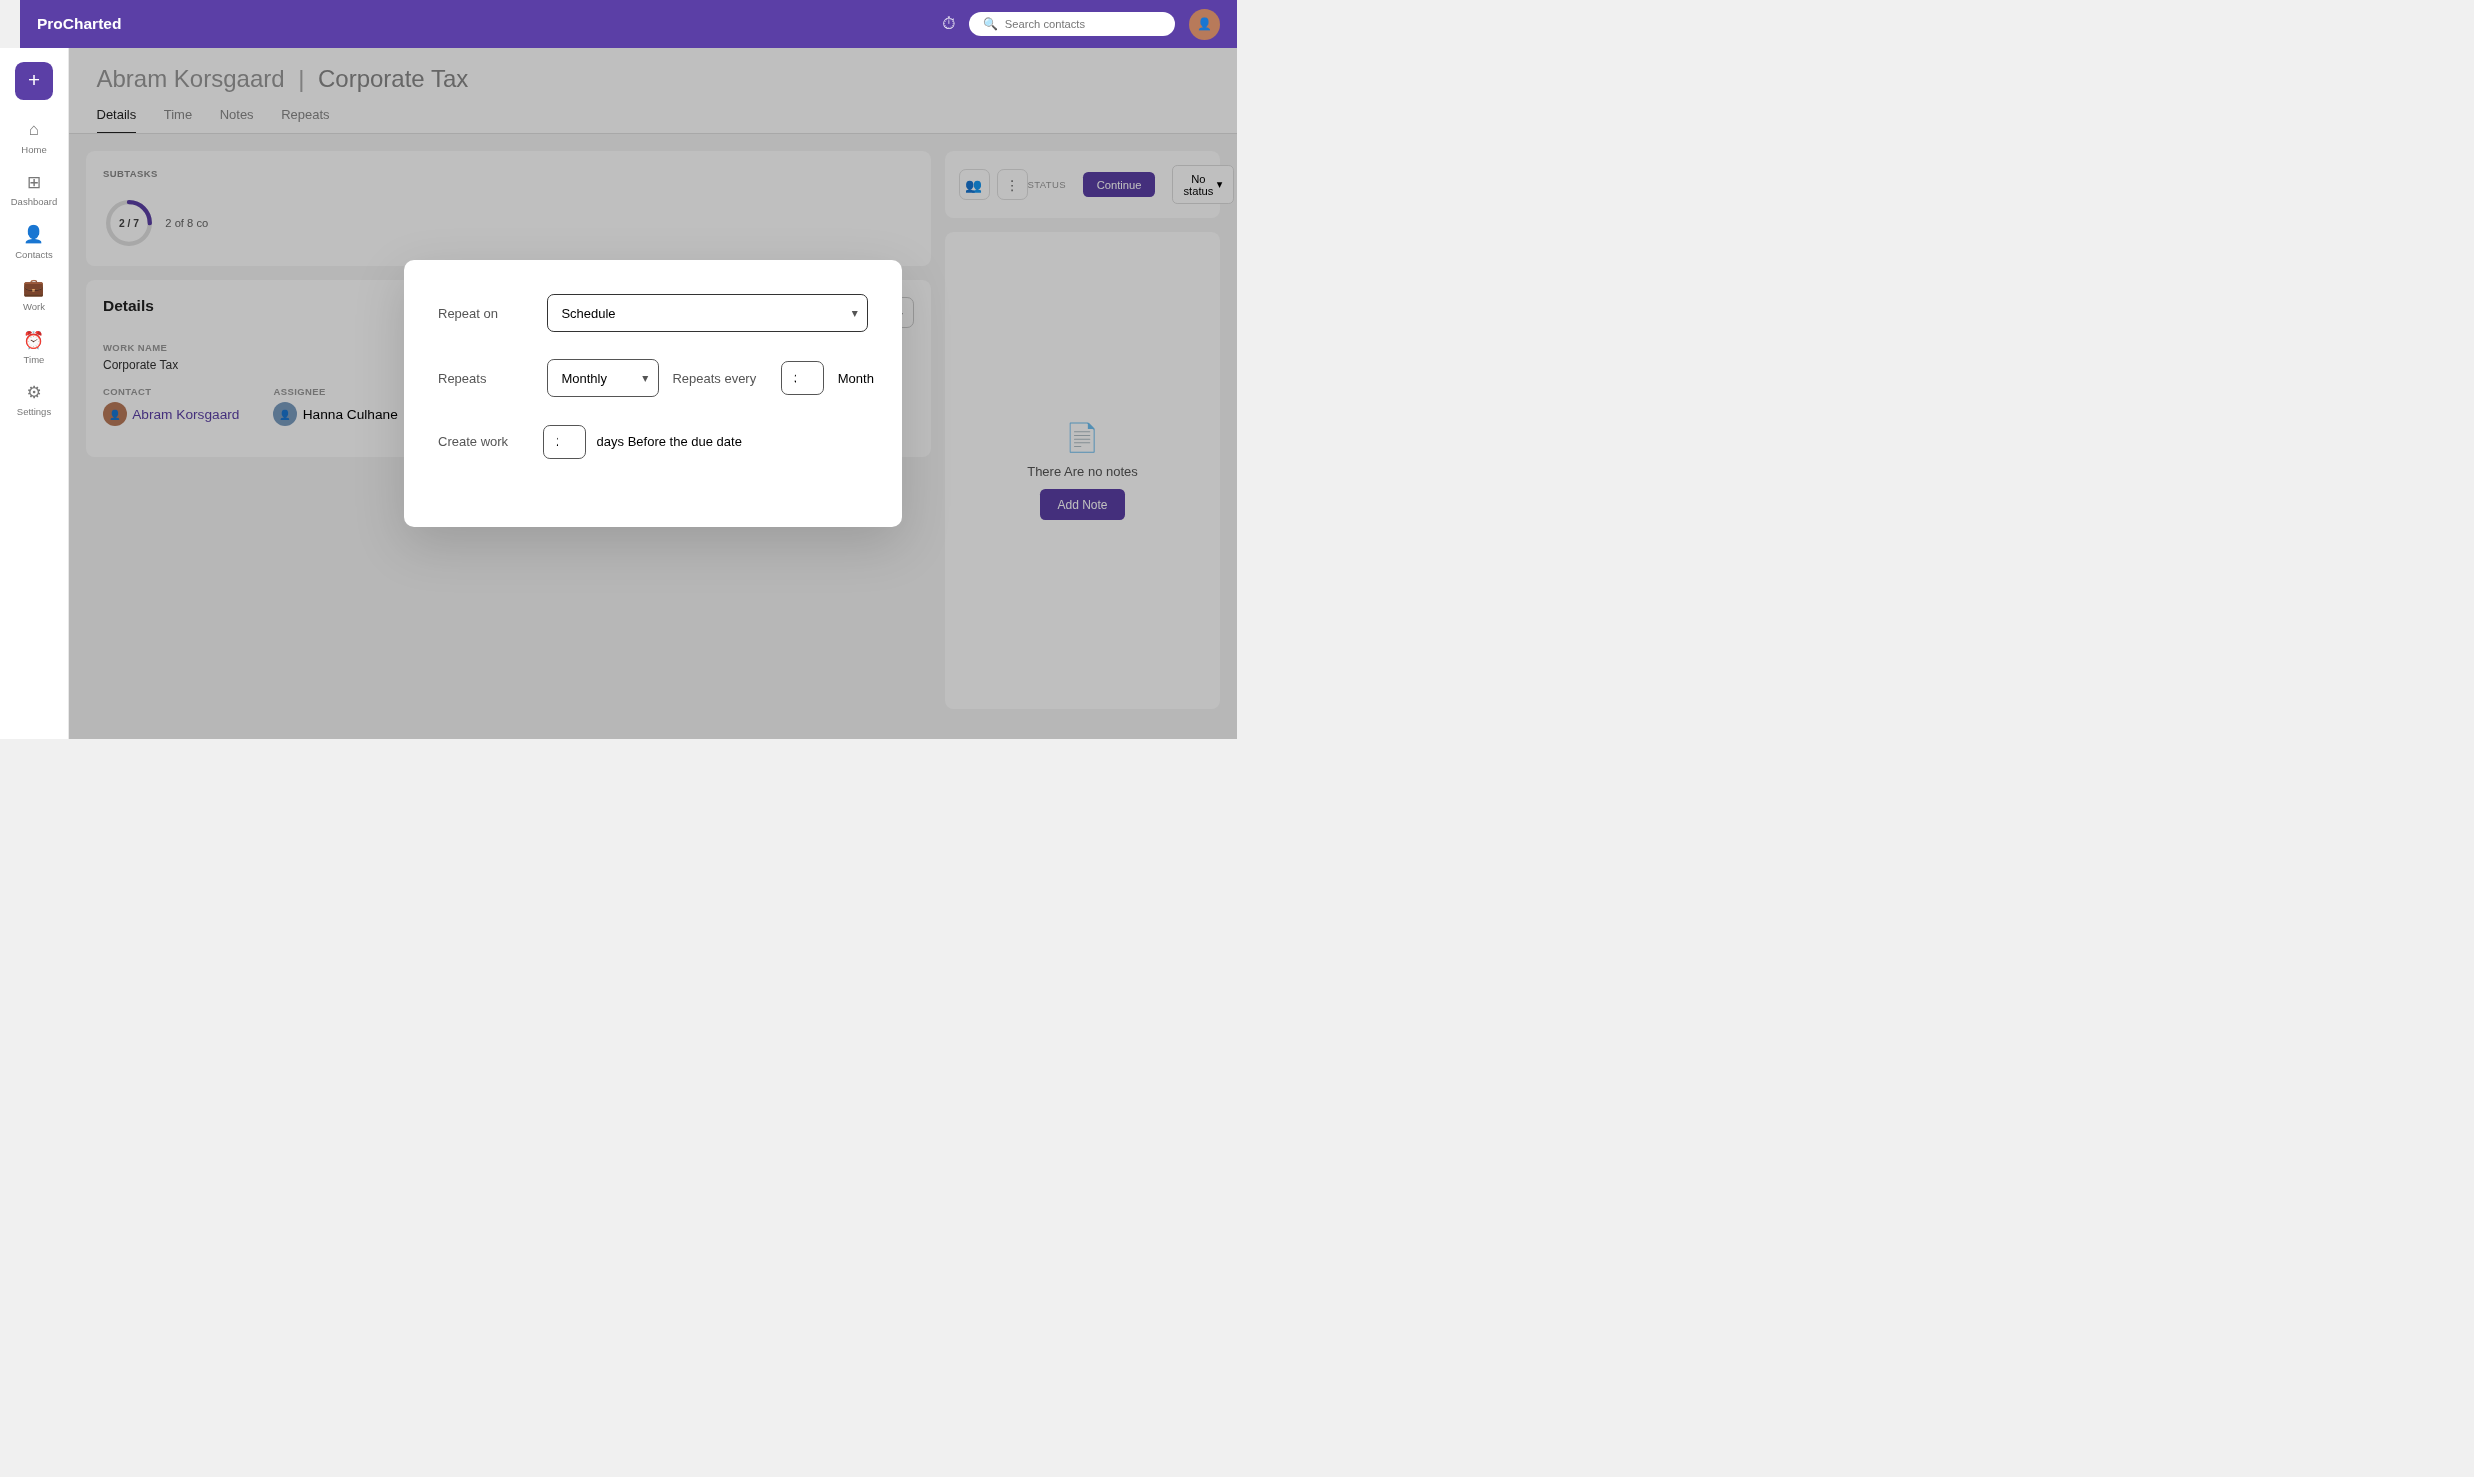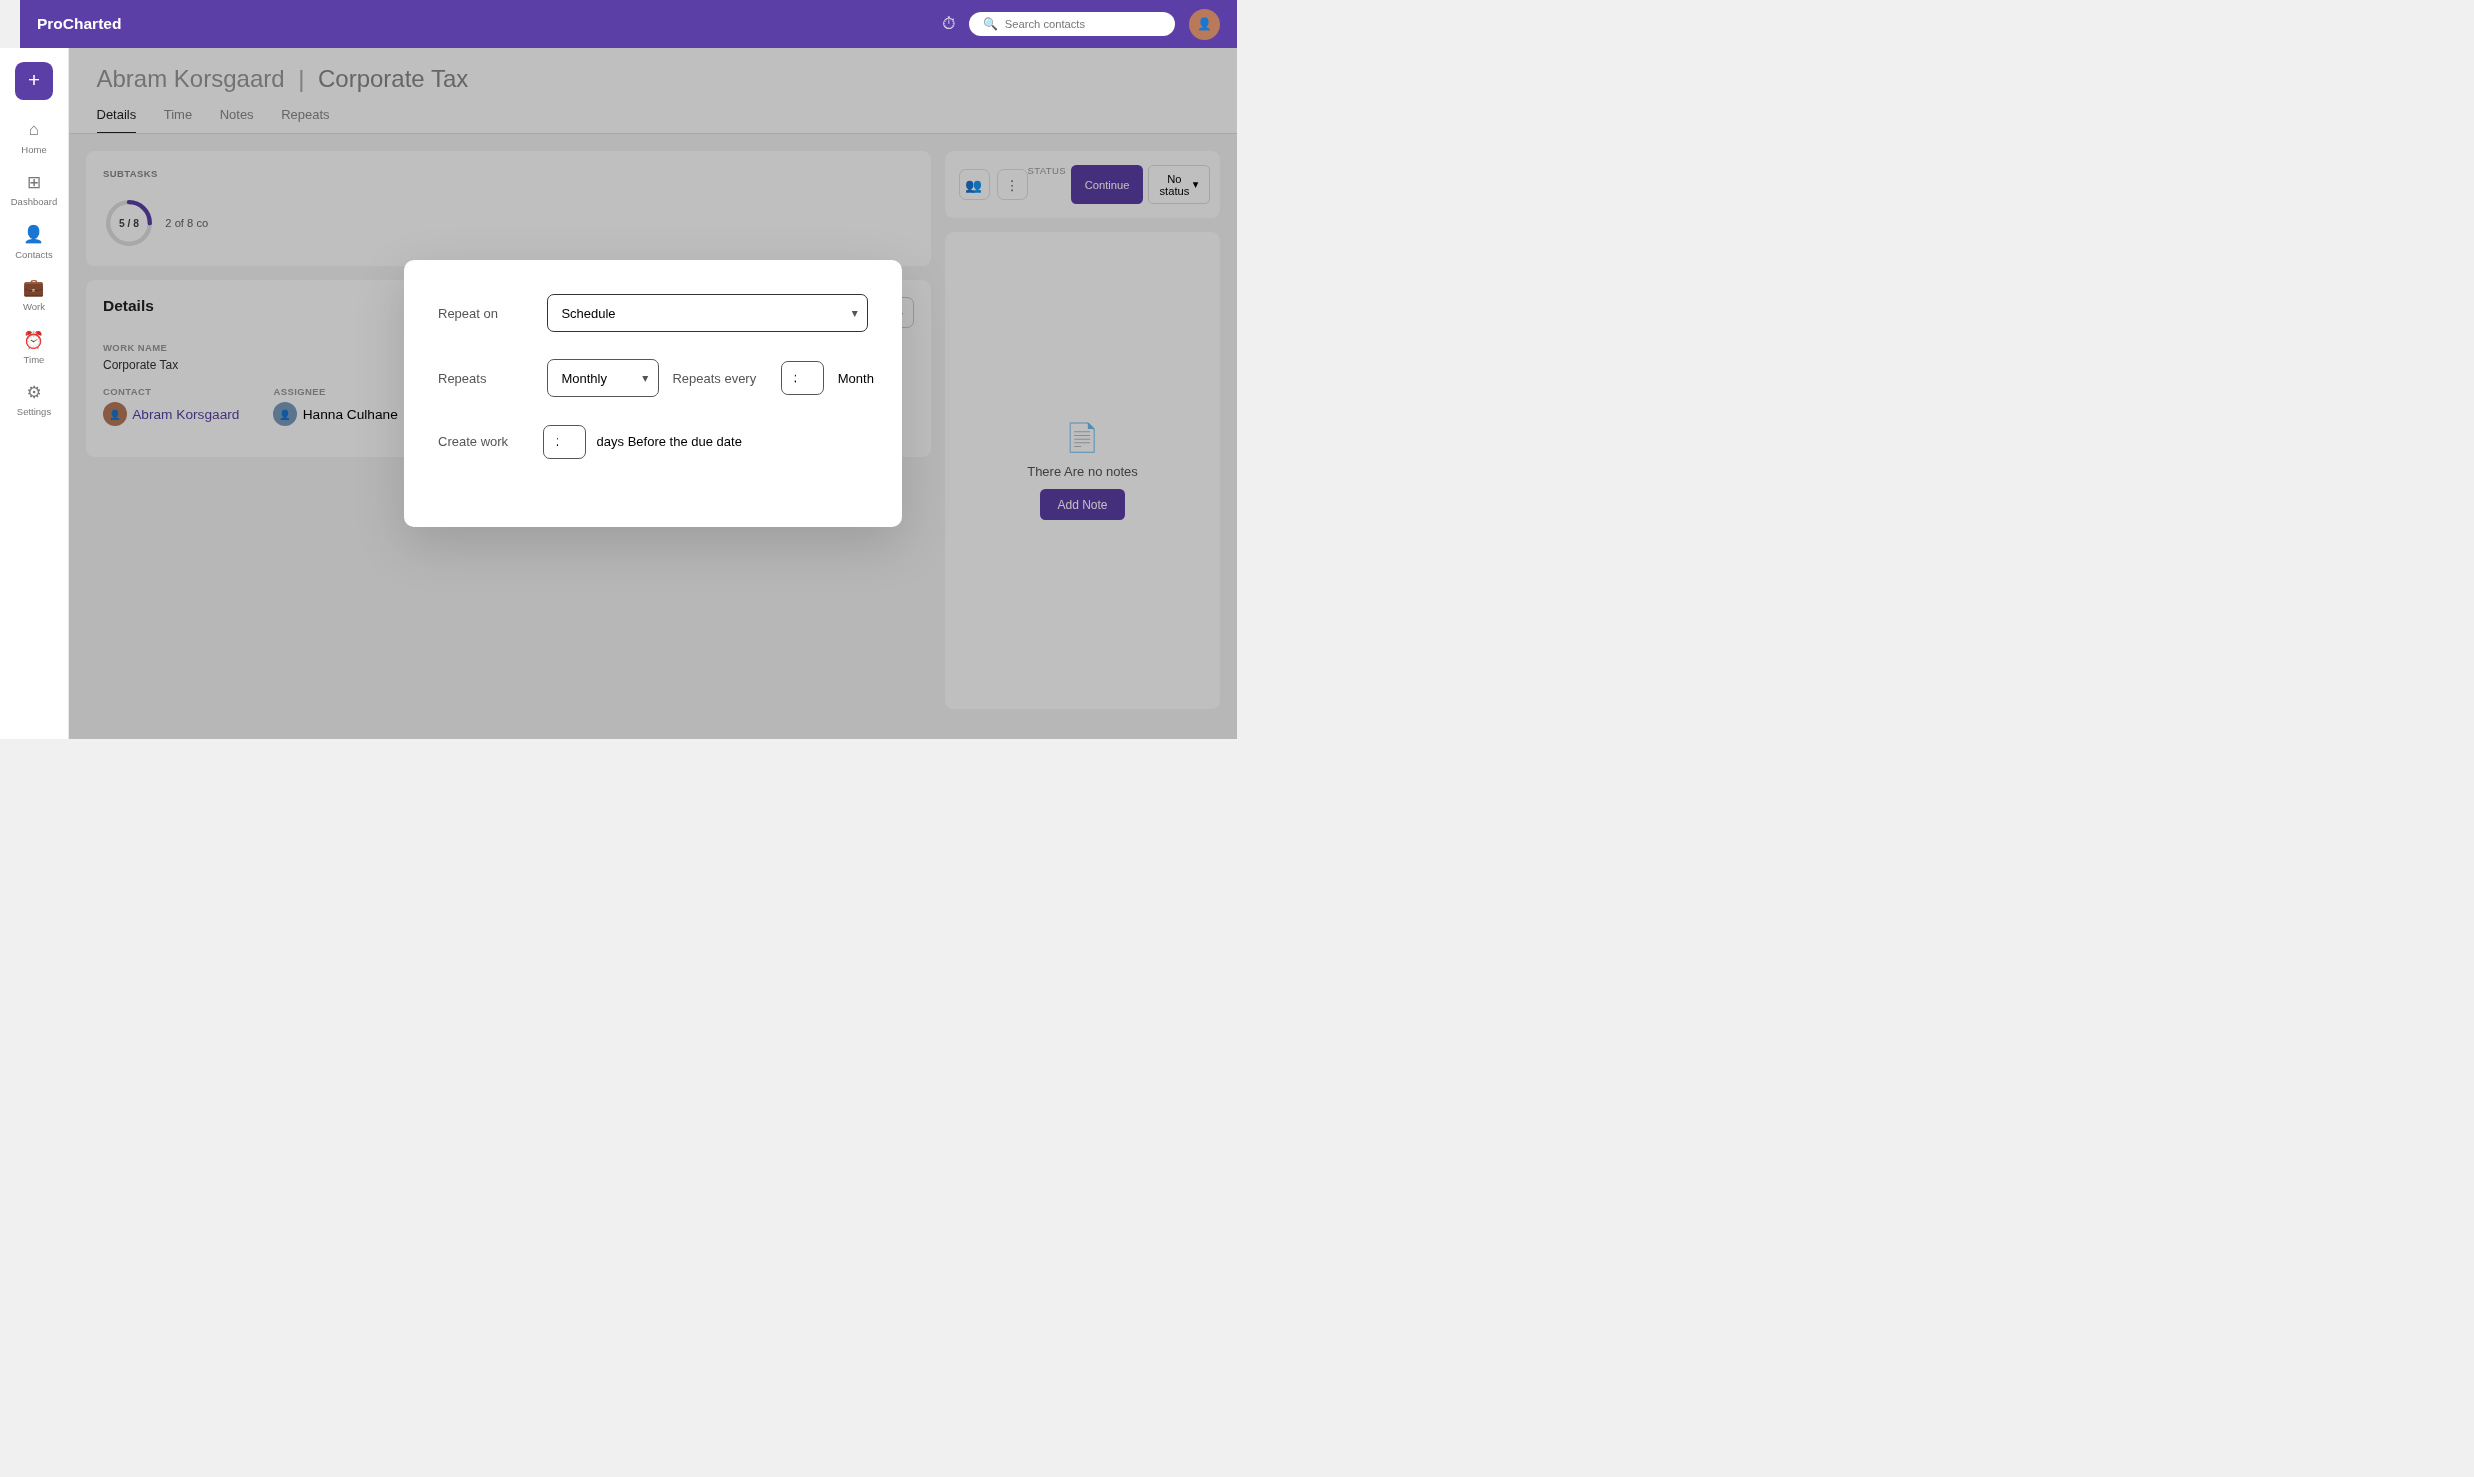--- a/index.html
+++ b/index.html
@@ -258,21 +258,22 @@
       border: 0.9px solid #e0e0e0;
       display: flex;
       align-items: center;
       justify-content: center;
       cursor: pointer;
       color: #666;
       font-size: 13.7px;
     }
     .status-section {
       display: flex;
-      gap: 5px;
+      align-items: center;
+      gap: 17px;
     }
     .status-label { font-size: 9.5px; color: #999; text-transform: uppercase; letter-spacing: 0.4px; }
     .continue-btn {
       background: #5b3fa6;
       color: white;
       border: none;
       padding: 6.9px 13.7px;
       border-radius: 5.2px;
       font-size: 11.2px;
       font-weight: 500;
@@ -526,21 +527,21 @@
 
         <div class="card subtasks-card">
           <div>
             <div class="subtasks-label">SUBTASKS</div>
             <div style="display:flex; align-items:center; gap:10.3px;">
               <div class="circle-progress">
                 <svg width="52" height="52" viewBox="0 0 60 60">
                   <circle cx="30" cy="30" r="24" fill="none" stroke="#e0e0e0" stroke-width="5"></circle>
                   <circle cx="30" cy="30" r="24" fill="none" stroke="#5b3fa6" stroke-width="5" stroke-dasharray="150.8" stroke-dashoffset="113.1" stroke-linecap="round"></circle>
                 </svg>
-                <div class="circle-text">5 / 8</div>
+                <div class="circle-text">2 / 7</div>
               </div>
               <span class="subtasks-info">2 of 8 co</span>
             </div>
           </div>
         </div>
 
         <div class="card details-card">
           <div style="display:flex; align-items:center; justify-content:space-between; margin-bottom:13.7px;">
             <div class="details-title">Details</div>
             <div class="plus-btn">+</div>

